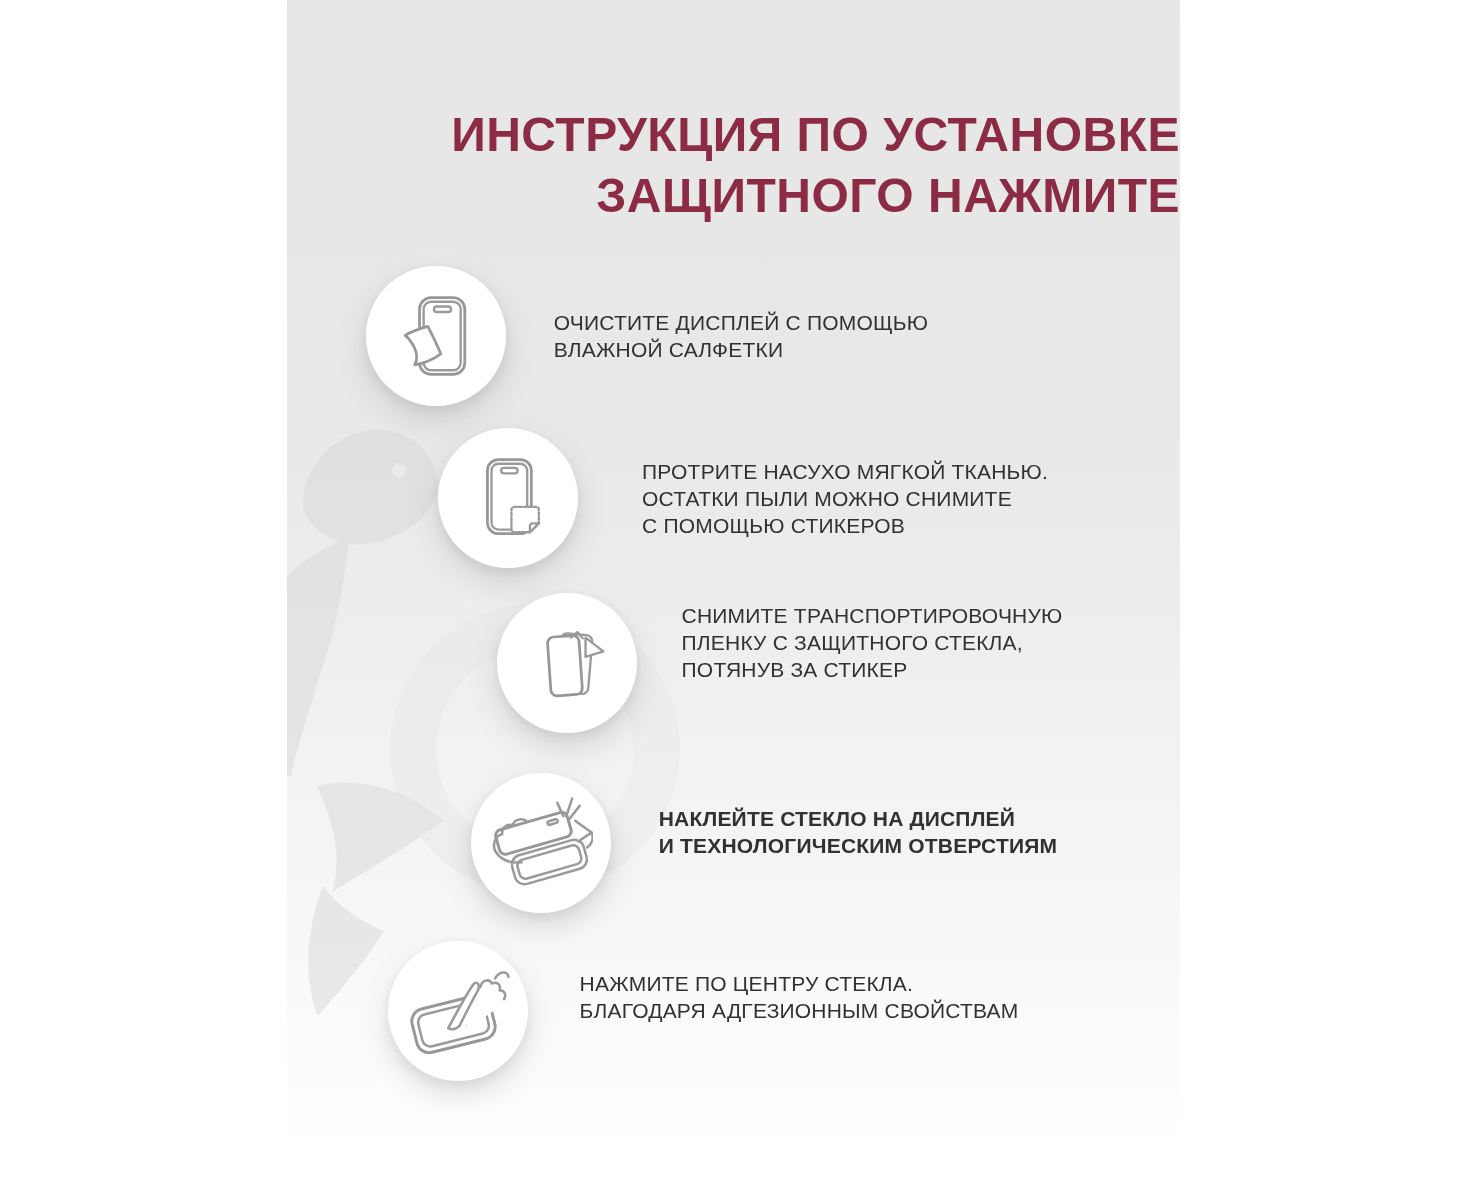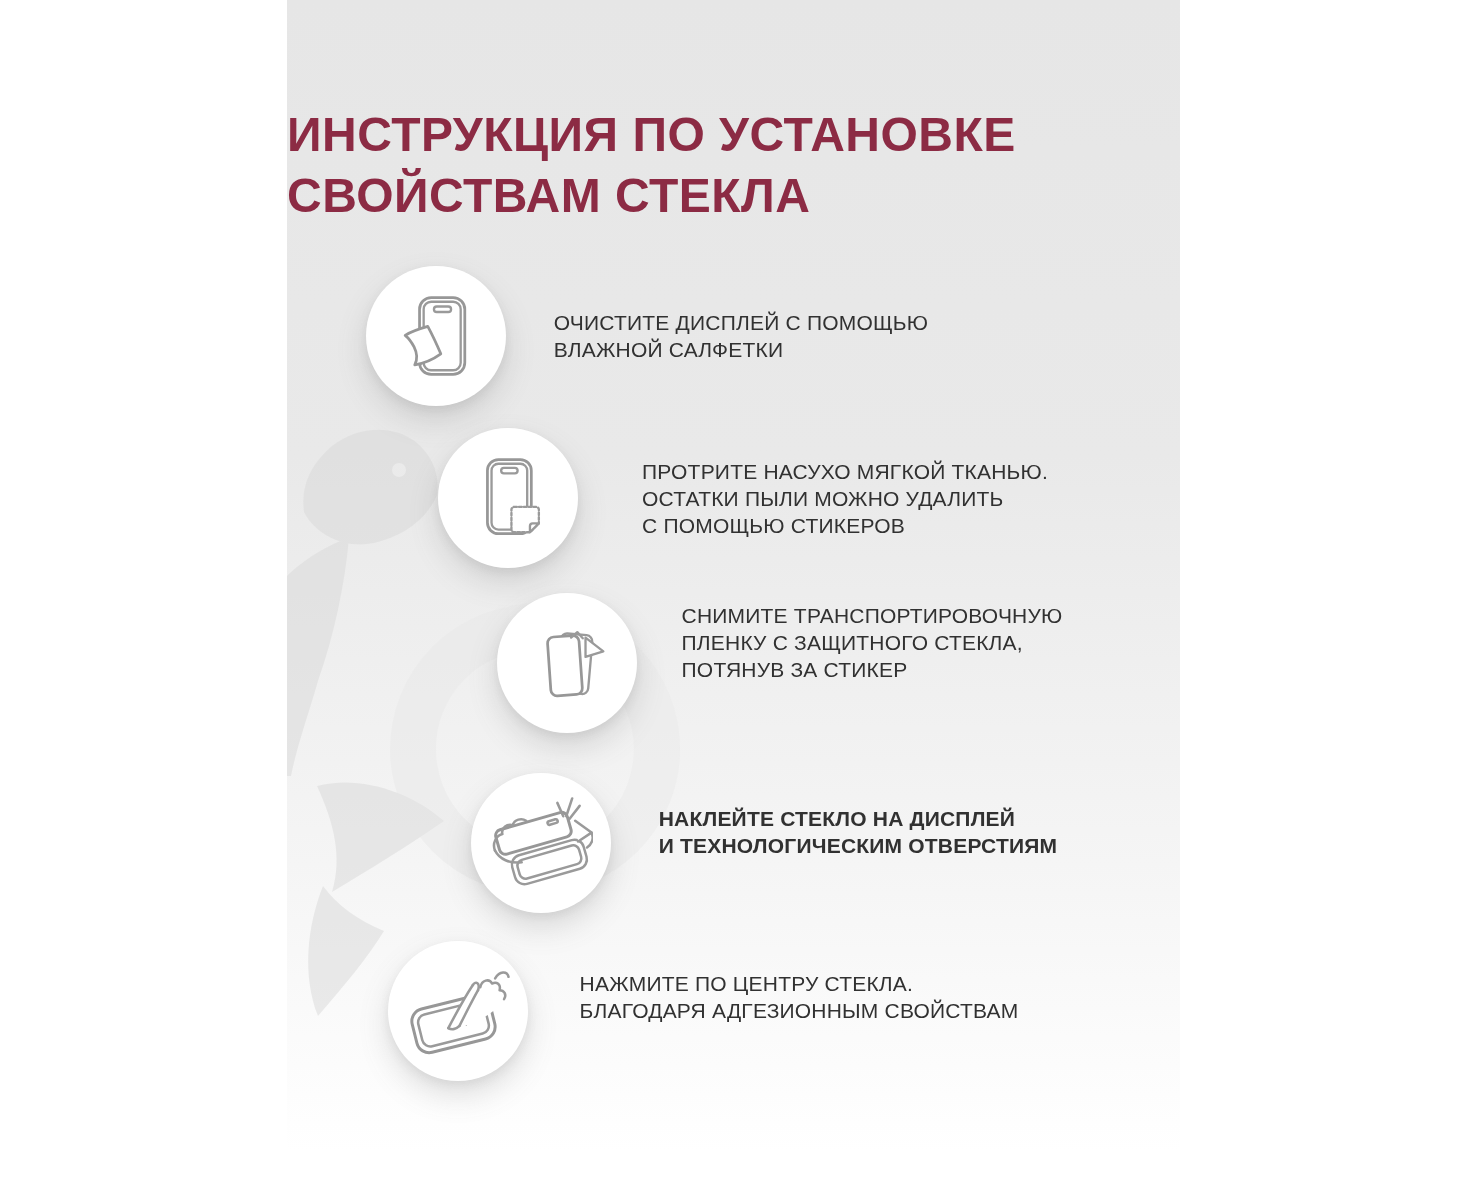--- a/index.html
+++ b/index.html
@@ -1,21 +1,21 @@
 <!DOCTYPE html>
 <html><head>
 <meta charset="utf-8">
 <style>
   html,body{margin:0;padding:0;background:#ffffff;}
   .page{position:relative;width:1467px;height:1200px;background:#ffffff;overflow:hidden;
         font-family:"Liberation Sans",sans-serif;}
   .panel{position:absolute;left:287px;top:0;width:893px;height:1200px;
          background:linear-gradient(180deg,#e6e6e6 0%,#e9e9e9 38%,#f5f5f5 72%,#ffffff 96%);}
   .watermark{position:absolute;left:0;top:424px;width:472px;height:650px;pointer-events:none;}
-  .title{position:absolute;top:104px;left:0;width:100%;text-align:left;
+  .title{position:absolute;top:104px;left:0;width:100%;text-align:right;
          font-size:48px;font-weight:bold;color:#8c2b44;line-height:61px;letter-spacing:.5px;}
   .step-circle{position:absolute;width:140px;height:140px;border-radius:50%;background:#ffffff;
          box-shadow:0 14px 30px rgba(100,100,100,.20),0 4px 10px rgba(100,100,100,.10);
          display:flex;align-items:center;justify-content:center;}
   .step-circle svg{display:block;}
   .step-text{position:absolute;text-align:left;font-size:21px;line-height:27px;color:#313131;
          transform:translateX(-50%);white-space:nowrap;letter-spacing:.2px;}
   
   .c1{left:79px;top:266px;}  .c2{left:151px;top:428px;} .c3{left:210px;top:593px;}
   .c4{left:184px;top:773px;} .c5{left:101px;top:941px;}
@@ -43,21 +43,21 @@
         <circle cx="248" cy="325" r="122" fill="none" stroke="#e9e9e9" stroke-width="46"></circle>
         <path fill="#d9d9d9" d="M30,362 C70,351 122,366 157,397 C121,422 80,447 45,468
               C56,432 46,397 30,362 Z"></path>
         <path fill="#d9d9d9" d="M36,462 C20,502 15,552 31,592 C57,562 82,532 97,507
               C71,496 51,482 36,462 Z"></path>
       </g>
     </svg>
 
     <div class="title">
       <div>ИНСТРУКЦИЯ ПО УСТАНОВКЕ</div>
-      <div>СВОЙСТВАМ СТЕКЛА</div>
+      <div>ЗАЩИТНОГО НАЖМИТЕ</div>
     </div>
 
     <div class="step-circle c1">
       <svg width="96" height="96" viewBox="0 0 140 140">
         <rect class="ink" x="46" y="14" width="66" height="112" rx="17"></rect>
         <rect class="ink-thin" x="52" y="20" width="54" height="100" rx="11"></rect>
         <rect class="ink-thin" x="67" y="27" width="25" height="8" rx="4"></rect>
         <path class="ink paper" d="M25,69 C33,64 44,60 58,56 C65,69 71,82 77,96
               C66,104 52,110 39,112 C44,103 42,94 38,86 C34,78 30,73 25,69 Z"></path>
       </svg>
@@ -72,21 +72,21 @@
         <rect class="ink" x="40" y="14" width="64" height="108" rx="16"></rect>
         <rect class="ink-thin" x="46" y="20" width="52" height="96" rx="10"></rect>
         <rect class="ink-thin" x="60" y="26" width="24" height="8" rx="4"></rect>
         <path class="ink-thin dash paper" d="M79,83 h32 a4,4 0 0 1 4,4 v20 l-13,13 h-23
               a4,4 0 0 1 -4,-4 v-29 a4,4 0 0 1 4,-4 z"></path>
         <path class="ink-thin paper" d="M115,107 l-13,13 v-9 a4,4 0 0 1 4,-4 z"></path>
       </svg>
     </div>
     <div class="step-text t2">
       <div>ПРОТРИТЕ НАСУХО МЯГКОЙ ТКАНЬЮ.</div>
-      <div>ОСТАТКИ ПЫЛИ МОЖНО УДАЛИТЬ</div>
+      <div>ОСТАТКИ ПЫЛИ МОЖНО СНИМИТЕ</div>
       <div>С ПОМОЩЬЮ СТИКЕРОВ</div>
     </div>
 
     <div class="step-circle c3">
       <svg width="96" height="96" viewBox="0 0 140 140">
         <g transform="rotate(5 80 71)">
           <rect class="ink-thin" x="58" y="28" width="46" height="86" rx="9"></rect>
         </g>
         <path class="ink-thin paper" d="M97,33 L123,53 L97,61 Z"></path>
         <g transform="rotate(-4 67 74)">

